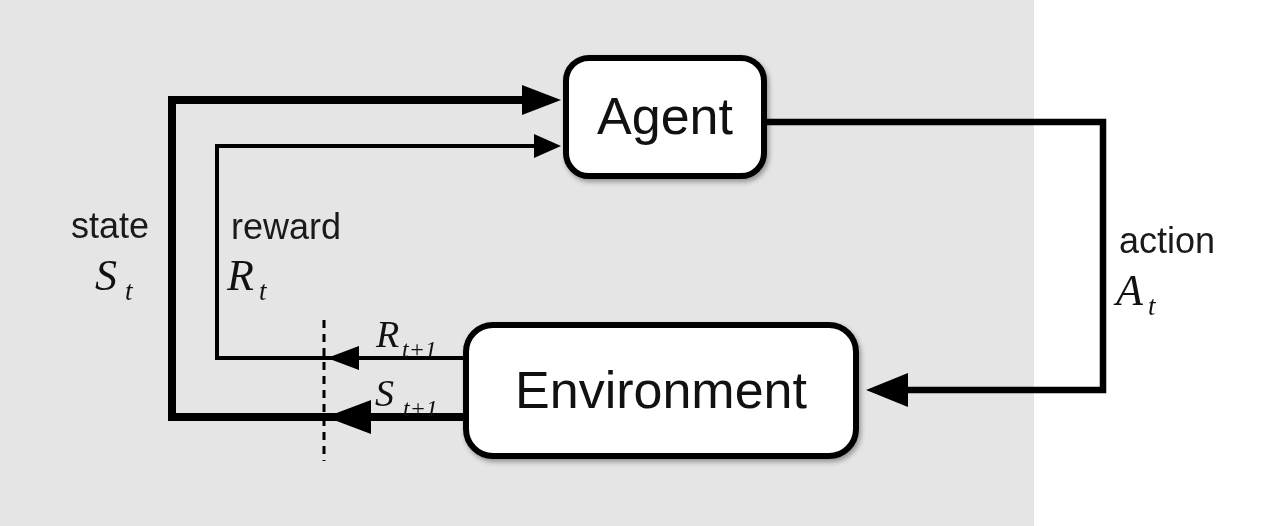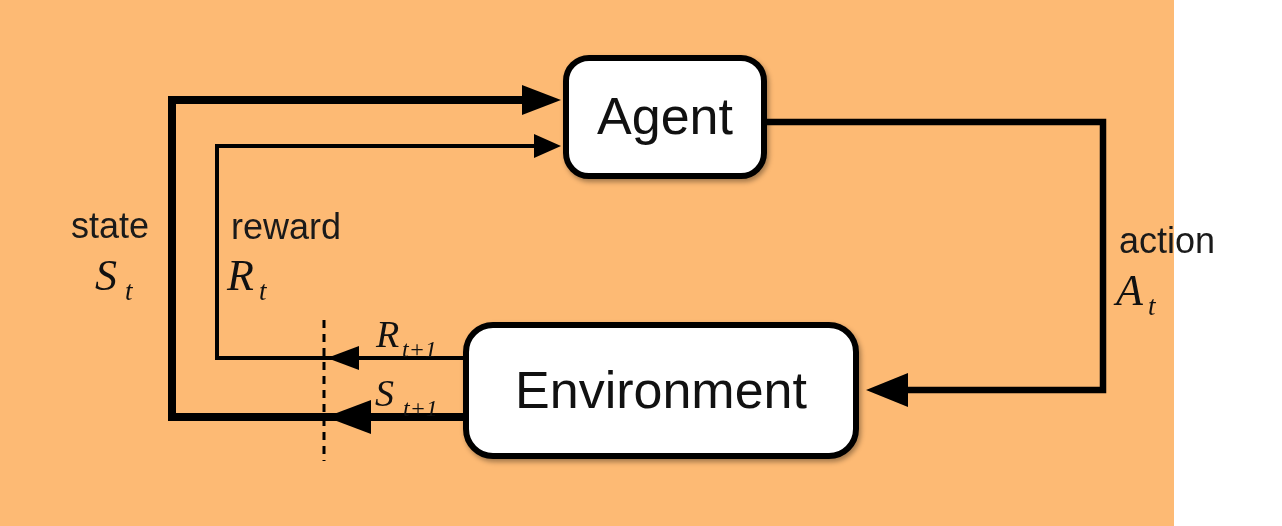--- a/index.html
+++ b/index.html
@@ -6,23 +6,23 @@
     margin: 0;
     padding: 0;
     background: #ffffff;
     width: 1282px;
     height: 526px;
     overflow: hidden;
     font-family: "Liberation Sans", sans-serif;
   }
   .stage {
     position: relative;
-    width: 1174px;
+    width: 1034px;
     height: 526px;
-    background: #fdba74;
+    background: #e5e5e5;
   }
   svg { display: block; }
   .node-box {
     fill: #ffffff;
     stroke: #000000;
     stroke-width: 6;
     filter: drop-shadow(2px 3px 2.5px rgba(0,0,0,0.35));
   }
   .flow-thick {
     fill: none;

